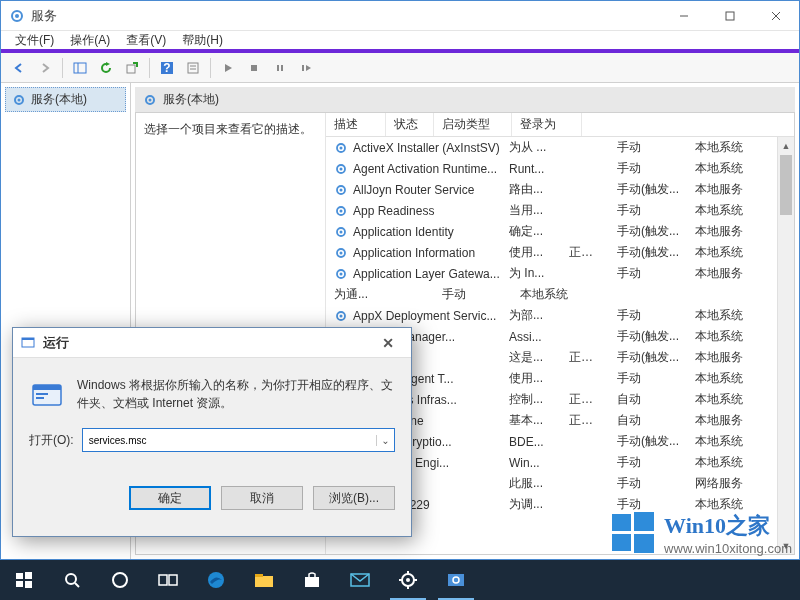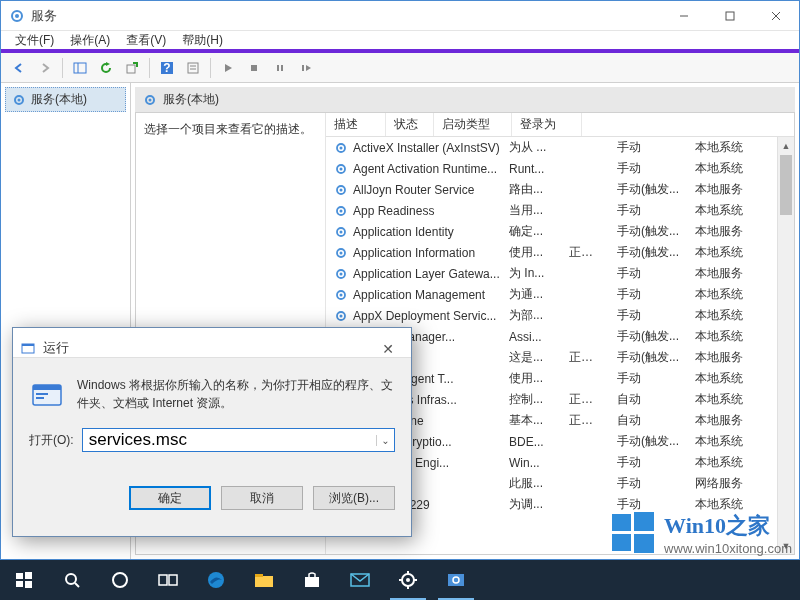--- a/index.html
+++ b/index.html
@@ -46,31 +46,31 @@
 .gear-icon { width: 14px; height: 14px; display:inline-flex; align-items:center; justify-content:center; flex-shrink:0; }
 
 .scrollbar { position: absolute; right: 0; top: 24px; bottom: 0; width: 17px; background: #f0f0f0; border-left: 1px solid #e0e0e0; }
 .scrollbar .thumb { position: absolute; left: 2px; right: 2px; top: 18px; height: 60px; background: #c2c2c2; }
 .scrollbar .arrow { position: absolute; left: 0; right: 0; height: 17px; display:flex; align-items:center; justify-content:center; color:#666; font-size:9px; }
 .scrollbar .arrow.up { top: 0; }
 .scrollbar .arrow.down { bottom: 0; }
 
 
 .run-dialog { position: absolute; left: 12px; top: 327px; width: 400px; height: 210px; background: #f0f0f0; border: 1px solid #6a8ab0; box-shadow: 4px 4px 20px rgba(0,0,0,0.4); }
-.run-title { height: 30px; display: flex; align-items: flex-end; padding: 0 8px; background: #fff; border-bottom: 1px solid #e0e0e0; }
+.run-title { height: 30px; display: flex; align-items: center; padding: 0 8px; background: #fff; border-bottom: 1px solid #e0e0e0; font-weight: bold; }
 .run-title .ticon { width:16px; height:16px; margin-right:6px; display:inline-flex; }
 .run-title .t { flex: 1; color: #333; font-size: 13px; }
 .run-title .x { width: 30px; text-align: center; color: #555; font-size: 14px; }
 .run-body { padding: 18px 16px 10px 16px; display: flex; gap: 12px; }
 .run-icon { width: 36px; height: 36px; display:flex; align-items:center; justify-content:center; }
 .run-text { flex: 1; color: #333; line-height: 1.5; }
 .run-input-row { display: flex; align-items: center; padding: 6px 16px; gap: 8px; }
 .run-input-row label { color: #333; }
 .combo { flex: 1; height: 24px; border: 1px solid #2a78d0; display: flex; align-items: center; background: #fff; }
-.combo input { flex: 1; border: none; outline: none; padding: 0 6px; font-size: 17px; background: transparent; }
+.combo input { flex: 1; border: none; outline: none; padding: 0 6px; font-size: 10px; background: transparent; }
 .combo .dd { width: 18px; text-align: center; color: #555; border-left: 1px solid #ccc; font-size:10px; }
 .run-buttons { display: flex; justify-content: flex-end; gap: 10px; padding: 14px 16px; }
 .btn { min-width: 82px; height: 24px; border: 1px solid #adadad; background: #e1e1e1; color: #333; display: flex; align-items: center; justify-content: center; margin-top: 14px; }
 .btn.primary { border: 2px solid #0078d7; }
 
 
 .taskbar { position: absolute; bottom: 0; left: 0; right: 0; height: 40px; background: #1b2a3a; display: flex; align-items: center; }
 .task-btn { width: 48px; height: 40px; display: flex; align-items: center; justify-content: center; color: #fff; position: relative; }
 .task-btn.active::after { content:""; position:absolute; bottom:0; left:6px; right:6px; height:2px; background:#76b9ed; }
 
@@ -324,29 +324,20 @@
                     </svg>
                   </span>
                   <span>Application Layer Gatewa...</span>
                 </div>
                 <div class="cell col-desc">为 In...</div>
                 <div class="cell col-state"></div>
                 <div class="cell col-start">手动</div>
                 <div class="cell col-logon">本地服务</div>
               </div>
               <div class="row">
-                <div class="cell name col-name">
-                  <span class="gear-icon">
-                    <svg width="14" height="14" viewBox="0 0 14 14">
-                      <circle cx="7" cy="7" r="4" fill="none" stroke="#4a90d9" stroke-width="1.8"></circle>
-                      <circle cx="7" cy="7" r="1.5" fill="#4a90d9"></circle>
-                    </svg>
-                  </span>
-                  <span>Application Management</span>
-                </div>
                 <div class="cell col-desc">为通...</div>
                 <div class="cell col-state"></div>
                 <div class="cell col-start">手动</div>
                 <div class="cell col-logon">本地系统</div>
               </div>
               <div class="row">
                 <div class="cell name col-name">
                   <span class="gear-icon">
                     <svg width="14" height="14" viewBox="0 0 14 14">
                       <circle cx="7" cy="7" r="4" fill="none" stroke="#4a90d9" stroke-width="1.8"></circle>

